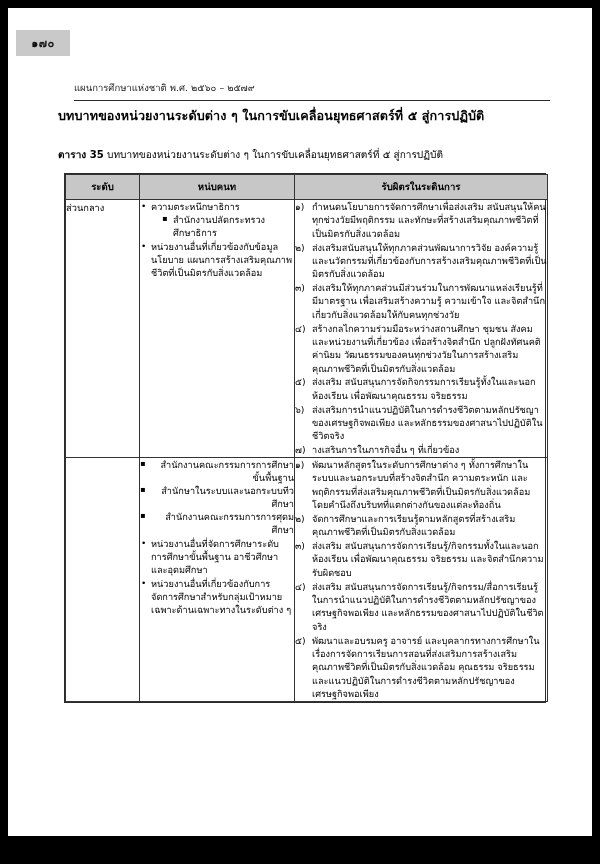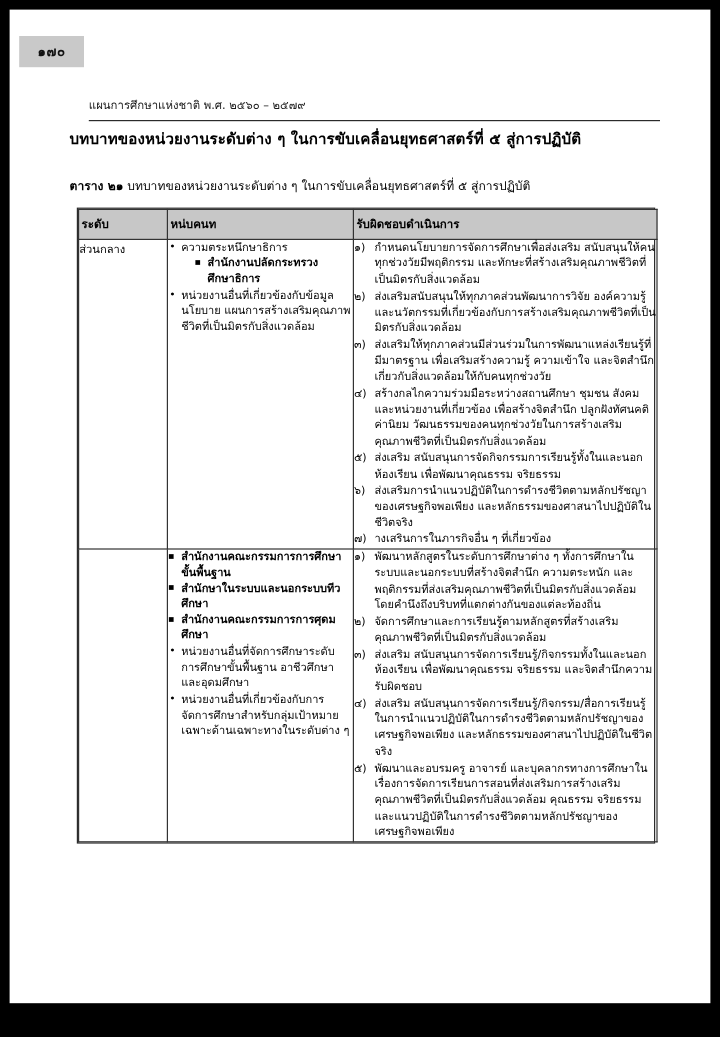--- a/index.html
+++ b/index.html
@@ -73,21 +73,21 @@
   .tbl col.c1 { width:74px; }
   .tbl col.c2 { width:155px; }
   .tbl col.c3 { width:253px; }
   .tbl th, .tbl td {
     border:1px solid #333;
     vertical-align:top;
     padding:0;
   }
   .tbl thead th {
     background:#c7c7c7;
-    text-align:left;
+    text-align:center;
     font-size:9.6px;
     font-weight:bold;
     color:#000;
     padding:4px 2px 5px;
     vertical-align:middle;
     margin-top:28px;
   }
   .cell-pad { padding:6px 5px 8px 6px; }
   .cell-level {
     font-size:9.3px;
@@ -111,21 +111,20 @@
     font-size:9px;
     line-height:1.42;
   }
   ul.lvl2 { list-style:none; margin-left:11px; }
   ul.lvl2 > li {
     position:relative;
     padding-left:11px;
     font-size:9.2px;
     line-height:1.42;
     color:#000;
-    font-weight:bold;
   }
   ul.lvl2 > li::before {
     content:"\25AA";
     position:absolute;
     left:0;
     font-size:8px;
     line-height:1.5;
   }
   
   ol.resp { list-style:none; }
@@ -162,36 +161,36 @@
 <div id="page-frame">
 
   <div class="hdr">
     <div class="hdr-badge">๑๗๐</div>
     <div class="hdr-text">แผนการศึกษาแห่งชาติ พ.ศ. ๒๕๖๐ – ๒๕๗๙</div>
   </div>
 
   <div class="doc-title">บทบาทของหน่วยงานระดับต่าง ๆ ในการขับเคลื่อนยุทธศาสตร์ที่ ๕ สู่การปฏิบัติ</div>
 
   <div class="tbl-caption">
-    <span class="cap-label">ตาราง ๒๑</span>
+    <span class="cap-label">ตาราง 35</span>
     <span>บทบาทของหน่วยงานระดับต่าง ๆ ในการขับเคลื่อนยุทธศาสตร์ที่ ๕ สู่การปฏิบัติ</span>
   </div>
 
   <div class="tbl">
     <table>
       <colgroup>
           <col class="c1">
           <col class="c2">
           <col class="c3">
         </colgroup>
       <thead>
         <tr>
           <th>ระดับ</th>
           <th>หน่บคนท</th>
-          <th>รับผิดชอบดำเนินการ</th>
+          <th>รับผิตรในระดินการ</th>
         </tr>
       </thead>
       <tbody id="tbody">
           <tr>
             <td class="cell-level">ส่วนกลาง</td>
             <td class="cell-pad">
               <ul class="lvl1">
                 <li><span class="b-txt">ความตระหนึกษาธิการ</span><ul class="lvl2">
                     <li>สำนักงานปลัดกระทรวงศึกษาธิการ</li>
                   </ul></li>
@@ -208,21 +207,21 @@
                 <li><span class="num">๖)</span><span>ส่งเสริมการนำแนวปฏิบัติในการดำรงชีวิตตามหลักปรัชญาของเศรษฐกิจพอเพียง และหลักธรรมของศาสนาไปปฏิบัติในชีวิตจริง</span></li>
                 <li><span class="num">๗)</span><span>างเสรินการในภารกิจอื่น ๆ ที่เกี่ยวข้อง</span></li>
               </ol>
             </td>
           </tr>
           <tr>
             <td class="cell-level"></td>
             <td class="cell-pad">
               <ul class="lvl1">
                 <li style="padding-left: 0px;">
-                  <ul class="lvl2" style="margin-left: 0px;">
+                  <ul class="lvl2" style="margin-left: 0px; text-align: right;">
                     <li>สำนักงานคณะกรรมการการศึกษาขั้นพื้นฐาน</li>
                     <li>สำนักษาในระบบและนอกระบบทีวศึกษา</li>
                     <li>สำนักงานคณะกรรมการการศุดมศึกษา</li>
                   </ul>
                 </li>
                 <li><span class="b-txt">หน่วยงานอื่นที่จัดการศึกษาระดับการศึกษาขั้นพื้นฐาน อาชีวศึกษา และอุดมศึกษา</span></li>
                 <li><span class="b-txt">หน่วยงานอื่นที่เกี่ยวข้องกับการจัดการศึกษาสำหรับกลุ่มเป้าหมายเฉพาะด้านเฉพาะทางในระดับต่าง ๆ</span></li>
               </ul>
             </td>
             <td class="cell-pad">

